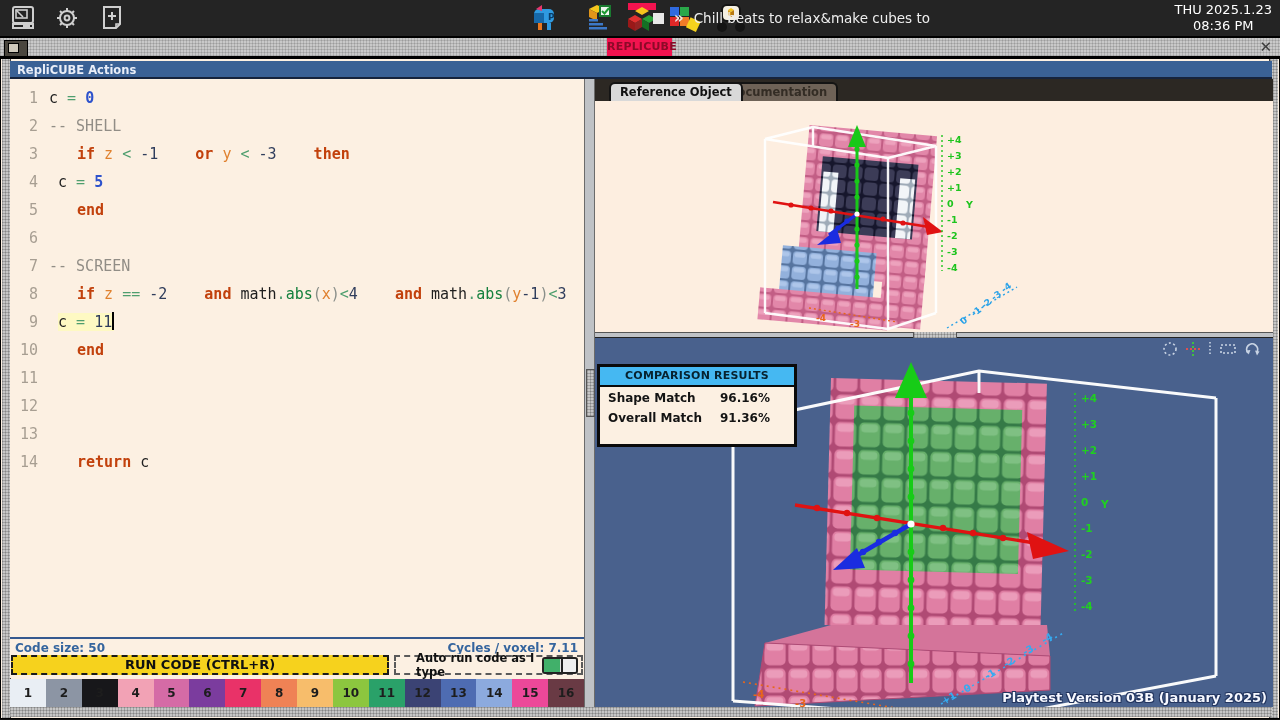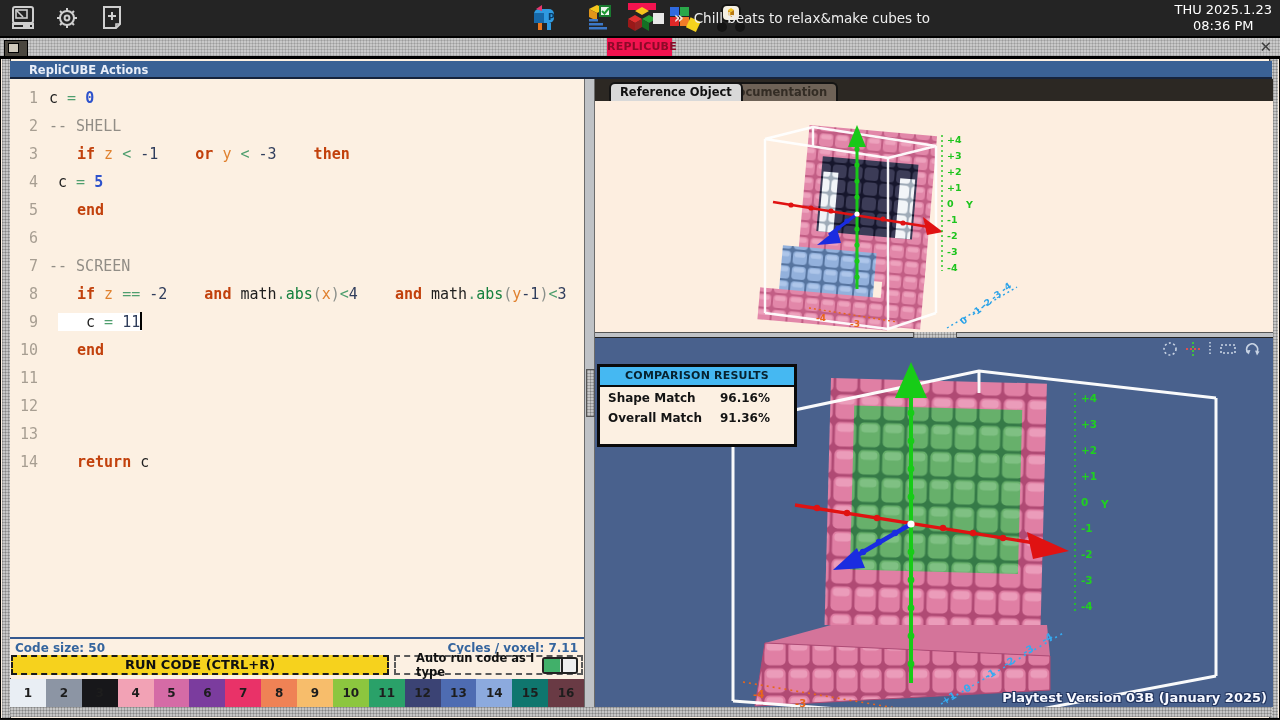--- a/index.html
+++ b/index.html
@@ -30,36 +30,36 @@
 
   
   .frame{left:0;top:58px;width:1280px;height:661px;background:#fcf0e2;border:1px solid #000;box-sizing:border-box;}
   .checker{background:#c6c6c6;background-image:
       repeating-linear-gradient(0deg,rgba(0,0,0,.18) 0 1px,transparent 1px 3px),
       repeating-linear-gradient(90deg,rgba(0,0,0,.18) 0 1px,transparent 1px 3px);}
   .leftstrip{left:1px;top:0px;width:8px;height:659px;border-right:1px solid #444;}
   .rightstrip{right:1px;top:0px;width:8px;height:659px;border-left:1px solid #444;}
   .bottomstrip{left:9px;bottom:1px;width:1262px;height:11px;border-top:1px solid #444;}
   .titlebar{left:9px;top:2px;width:1262px;height:18px;background:#3a6195;color:#e9eef8;
-    font-size:11.5px;font-weight:700;line-height:18px;padding-left:19px;box-sizing:border-box;border-bottom:2px solid #16233c;}
+    font-size:11.5px;font-weight:700;line-height:18px;padding-left:7px;box-sizing:border-box;border-bottom:2px solid #16233c;}
 
   
   .editor{left:9px;top:20px;width:574px;height:558px;background:#fcf0e2;overflow:hidden;padding-top:5px;box-sizing:border-box;}
   .code-line{height:28px;line-height:28px;white-space:pre;font-family:"DejaVu Sans Mono",monospace;font-size:15px;}
   .ln{display:inline-block;width:28px;text-align:right;margin-right:11px;color:#a79e92;}
   .tk-kw{color:#c2410c;font-weight:700;margin-left:28px;}
   .tk-var{color:#e0812f;}
   .tk-op{color:#4e9e6e;}
   .tk-num{color:#2d52cc;font-weight:700;}
   .tk-numd{color:#2f3d5c;}
   .tk-com{color:#918d86;}
   .tk-id{color:#1e1e1e;}
   .tk-par{color:#8a8f8a;}
   .tk-fn{color:#15803d;}
-  .hl{background:#ffffff;padding-left:28px;}
+  .hl{background:#fef9c3;}
   .caret{display:inline-block;width:2px;height:18px;background:#000;vertical-align:-3px;}
 
   .statusrow{left:9px;top:578px;width:574px;height:17px;background:#fcf0e2;border-top:2px solid #35598f;
     box-sizing:border-box;font-size:12px;font-weight:700;color:#35659e;}
   .statusrow .l{position:absolute;left:5px;top:2px;}
   .statusrow .r{position:absolute;right:6px;top:2px;}
 
   .runrow{left:9px;top:595px;width:574px;height:24px;background:#fcf0e2;}
   .runbtn{position:absolute;left:1px;top:1px;width:378px;height:20px;background:#f6d21d;border:2px dashed #1a1a1a;
     box-sizing:border-box;font-size:13px;font-weight:700;color:#111;text-align:center;line-height:16px;cursor:pointer;}
@@ -232,21 +232,21 @@
       <div class="swatch" style="background: rgb(213, 107, 166);">5</div>
       <div class="swatch" style="background: rgb(123, 60, 158);">6</div>
       <div class="swatch" style="background: rgb(233, 50, 104);">7</div>
       <div class="swatch" style="background: rgb(239, 130, 85);">8</div>
       <div class="swatch" style="background: rgb(247, 189, 107);">9</div>
       <div class="swatch" style="background: rgb(140, 198, 63);">10</div>
       <div class="swatch" style="background: rgb(42, 161, 105);">11</div>
       <div class="swatch" style="background: rgb(59, 67, 116);">12</div>
       <div class="swatch" style="background: rgb(78, 108, 178);">13</div>
       <div class="swatch" style="background: rgb(140, 170, 222);">14</div>
-      <div class="swatch" style="background: #0f766e;">15</div>
+      <div class="swatch" style="background: #ec4899;">15</div>
       <div class="swatch" style="background: rgb(105, 58, 68);">16</div>
     </div>
 
   <div class="abs vsplit">
       <div class="vgrip checker"></div>
     </div>
   <div class="abs hsplit">
       <div class="hgrip checker"></div>
     </div>
 

